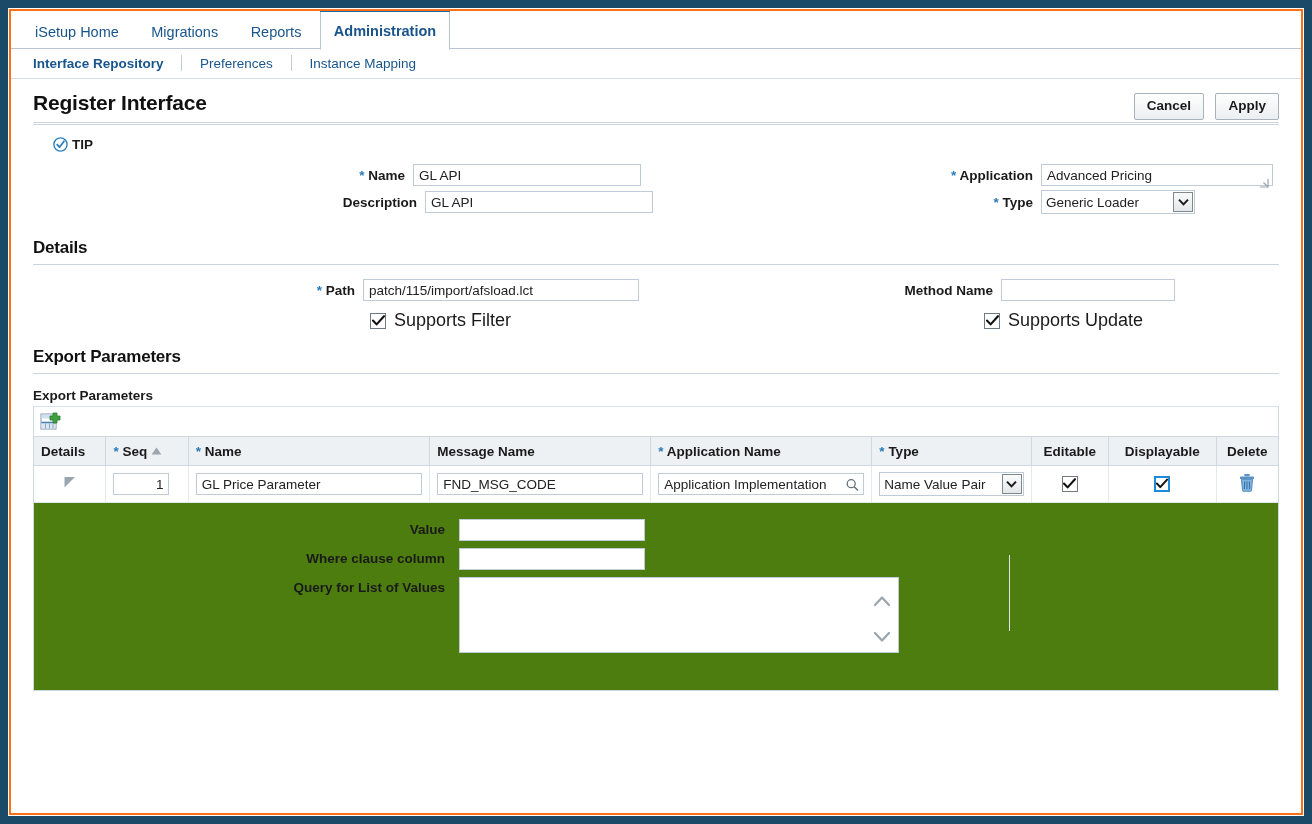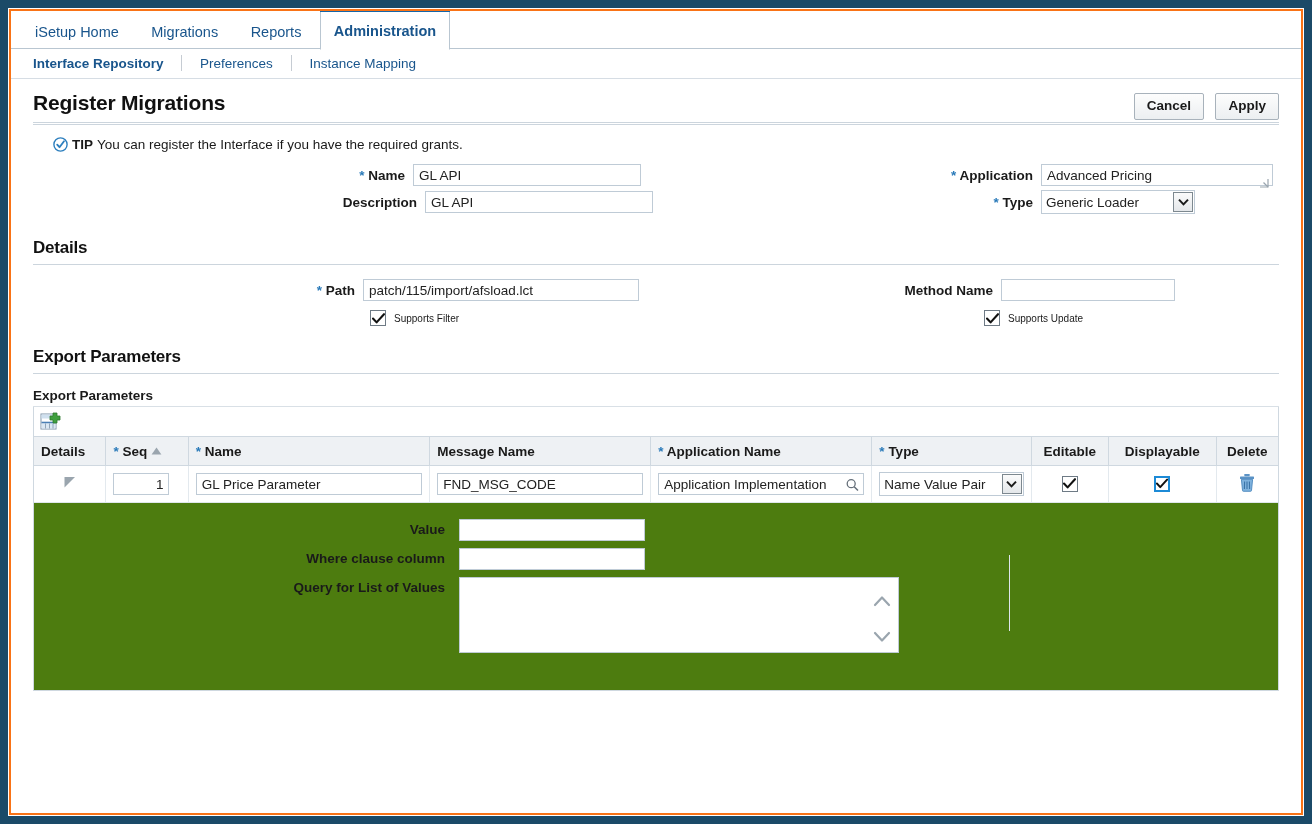--- a/index.html
+++ b/index.html
@@ -205,21 +205,21 @@
   .cb {
     width: 16px; height: 16px;
     border: 1px solid #6e7a85;
     background: #ffffff;
     display: inline-flex;
     align-items: center; justify-content: center;
     cursor: pointer;
   }
   .cb.focused { border: 2px solid #1c8ad6; }
   .cb svg { display: block; }
-  .cblabel { font-size: 10px; color: #1a1a1a; }
+  .cblabel { font-size: 18px; color: #1a1a1a; }
 
   
   .tbl-caption {
     font-size: 13.5px;
     font-weight: bold;
     color: #1a1a1a;
     margin: 14px 0 0 0;
   }
   .tbl-caption + .rule-light { height:1px; background:#d9e0e6; margin-top:3px; }
   .tbl-box {
@@ -331,40 +331,39 @@
     <span class="subtab active">Interface Repository</span>
     <span class="subsep"></span>
     <span class="subtab">Preferences</span>
     <span class="subsep"></span>
     <span class="subtab">Instance Mapping</span>
   </div>
 
   <div class="content">
 
     <div class="page-head">
-      <div class="page-title">Register Migrations</div>
+      <div class="page-title">Register Interface</div>
       <div class="head-actions">
         <button class="btn">Cancel</button>
         <button class="btn">Apply</button>
       </div>
     </div>
     <div class="rule"></div>
 
 
     <div class="rule"></div>
 
     <div class="tip">
       <span class="tip-icon">
         <svg width="15" height="15" viewBox="0 0 15 15">
           <circle cx="7.5" cy="7.5" r="6.6" fill="#ffffff" stroke="#2d7fbe" stroke-width="1.4"></circle>
           <path d="M4.2 7.6 L6.5 10.2 L11 4.2" fill="none" stroke="#2d7fbe" stroke-width="1.8" stroke-linecap="round" stroke-linejoin="round"></path>
         </svg>
       </span>
       <span class="tip-label">TIP</span>
-      <span>You can register the Interface if you have the required grants.</span>
     </div>
 
     <div class="form-rows">
 
       <div class="fr" style="left:200px; top:4px;">
         <span class="flabel" style="width:180px;"><span class="star">*</span> <span>Name</span></span>
         <input class="inp" style="width: 228px;" value="GL API">
       </div>
       <div class="fr" style="left:212px; top:31px;">
         <span class="flabel" style="width:180px;">Description</span>

